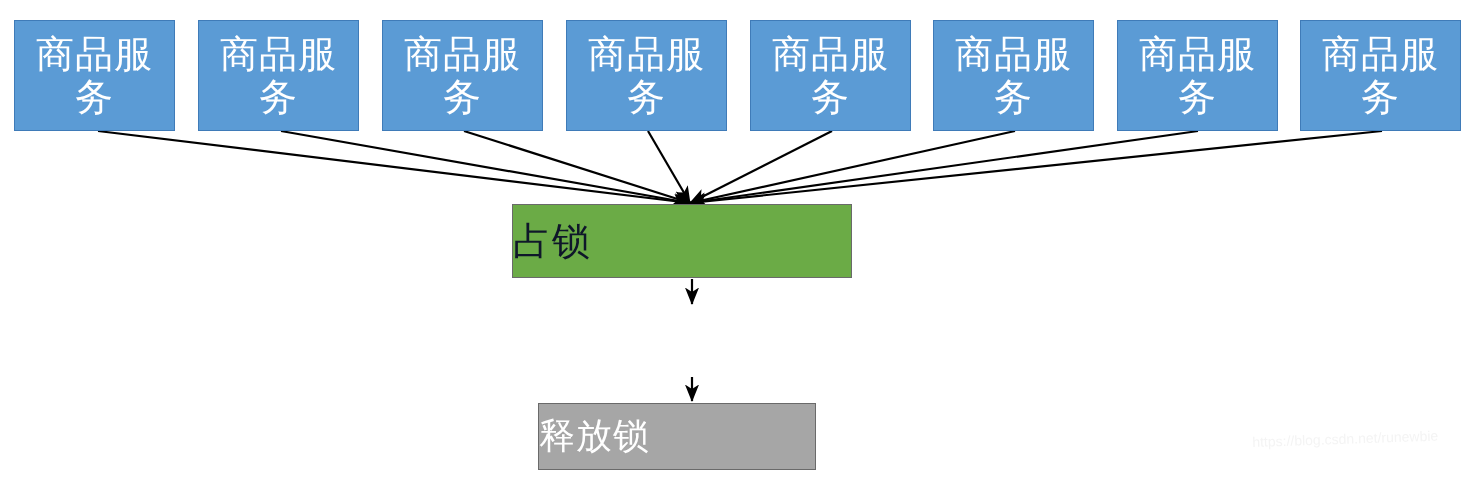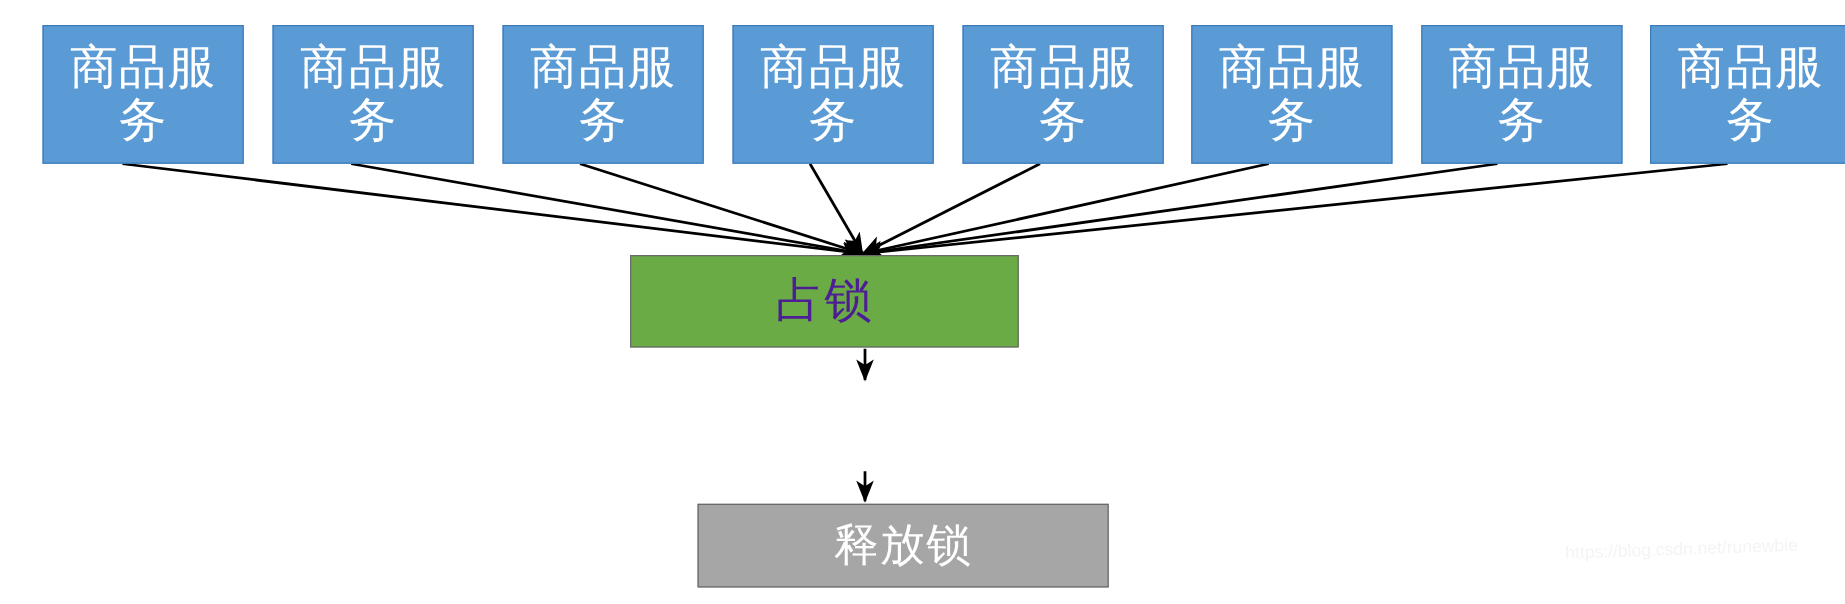--- a/index.html
+++ b/index.html
@@ -13,26 +13,24 @@
     height: 483px;
     background: #ffffff;
     overflow: hidden;
     font-family: "Liberation Sans", "DejaVu Sans", sans-serif;
   }
   .node {
     position: absolute;
     box-sizing: border-box;
     display: flex;
     align-items: center;
-    justify-content: center;
     text-align: center;
     color: #ffffff;
     line-height: 1.12;
     letter-spacing: 1px;
-    margin-left: 20px;
   }
   .service-node {
     border: 1px solid #3f7bb8;
     font-size: 38px;
     padding: 0 6px;
   }
   .lock-node {
     border: 1px solid #6a6a6a;
     font-size: 38px;
   }
@@ -110,24 +108,24 @@
         <span>商品服务</span>
       </div>
       <div class="node service-node" style="left: 1117px; top: 20px; width: 161px; height: 111px; background: rgb(91, 155, 213); border-color: rgb(63, 123, 184); color: rgb(255, 255, 255);">
         <span>商品服务</span>
       </div>
       <div class="node service-node" style="left: 1300px; top: 20px; width: 161px; height: 111px; background: rgb(91, 155, 213); border-color: rgb(63, 123, 184); color: rgb(255, 255, 255);">
         <span>商品服务</span>
       </div>
     </div>
 
-  <div class="node lock-node" id="node-lock" style="left: 484px; top: 204px; width: 311px; height: 74px; background: rgb(107, 171, 70); border-color: rgb(106, 106, 106); color: #4c1d95;">
+  <div class="node lock-node" id="node-lock" style="left: 512px; top: 204px; width: 340px; height: 74px; background: rgb(107, 171, 70); border-color: rgb(106, 106, 106); color: #0f172a;">
     <span>占锁</span>
   </div>
 
 
-  <div class="node release-node" id="node-release" style="left: 538px; top: 403px; width: 329px; height: 67px; background: rgb(166, 166, 166); border-color: rgb(106, 106, 106); color: rgb(255, 255, 255);">
+  <div class="node release-node" id="node-release" style="left: 538px; top: 403px; width: 278px; height: 67px; background: rgb(166, 166, 166); border-color: rgb(106, 106, 106); color: rgb(255, 255, 255);">
     <span>释放锁</span>
   </div>
 
   <div id="watermark">https://blog.csdn.net/runewbie</div>
 
 </div>
 
 </body></html>

